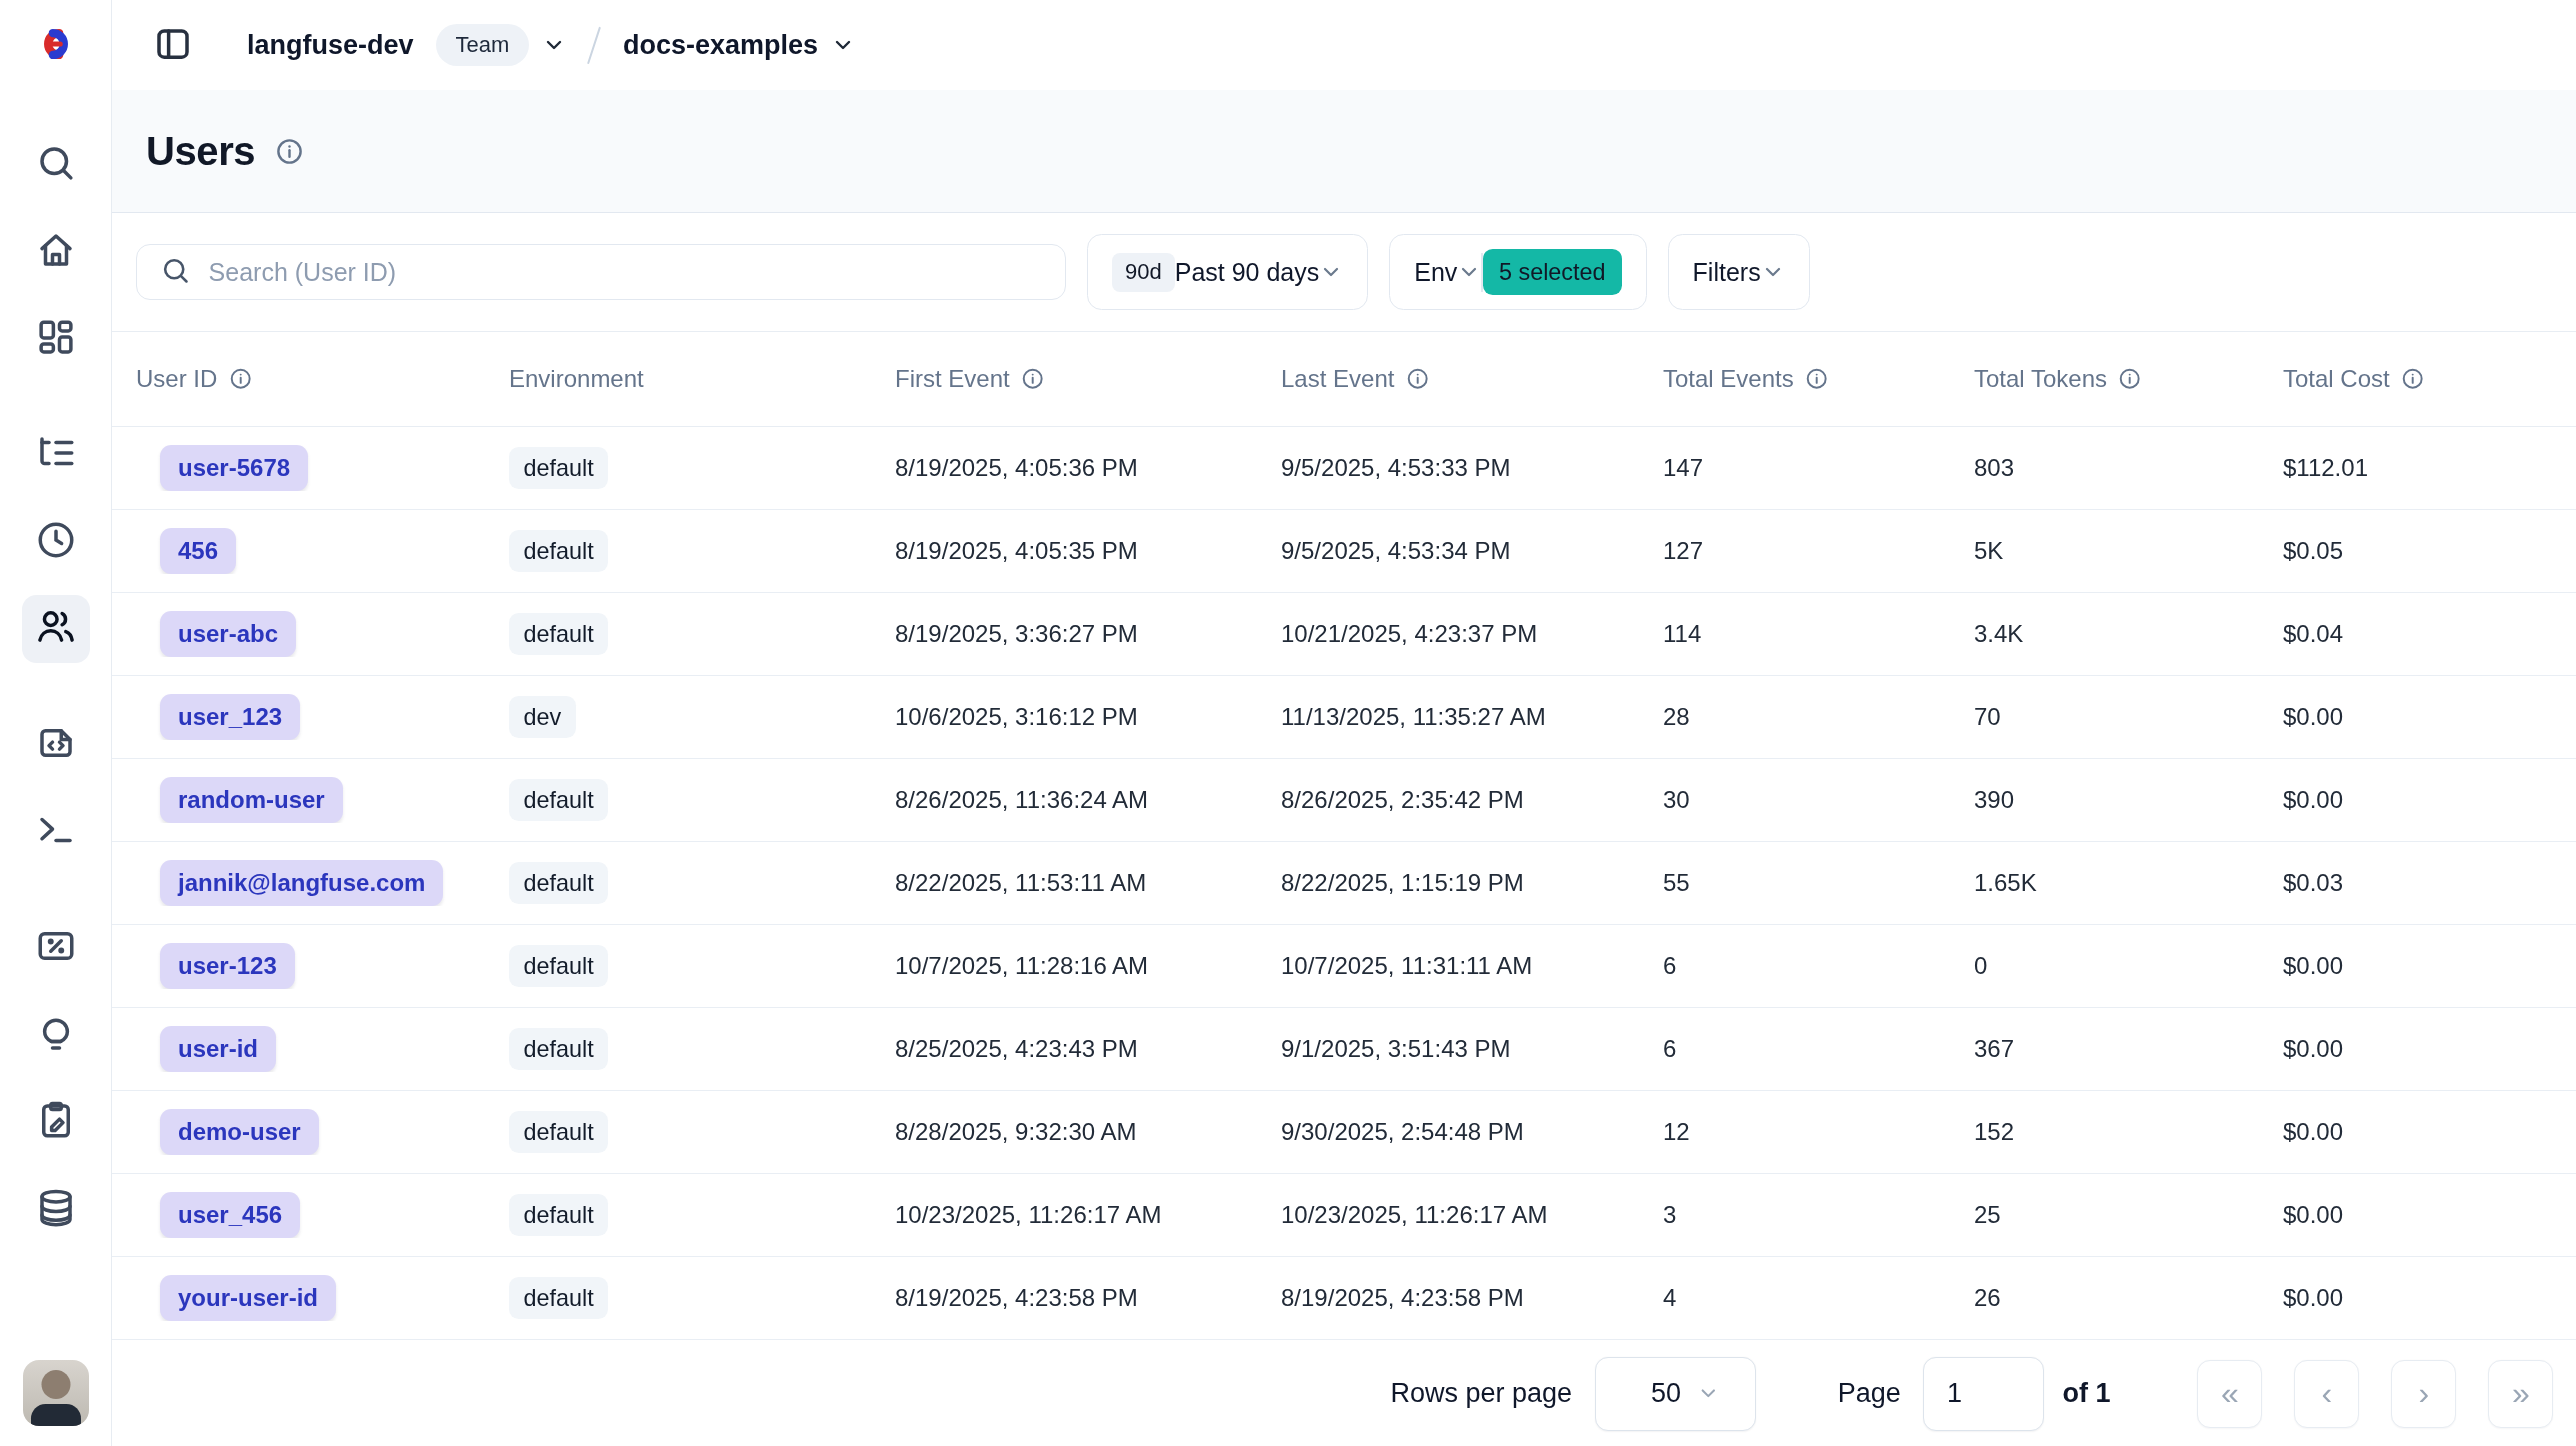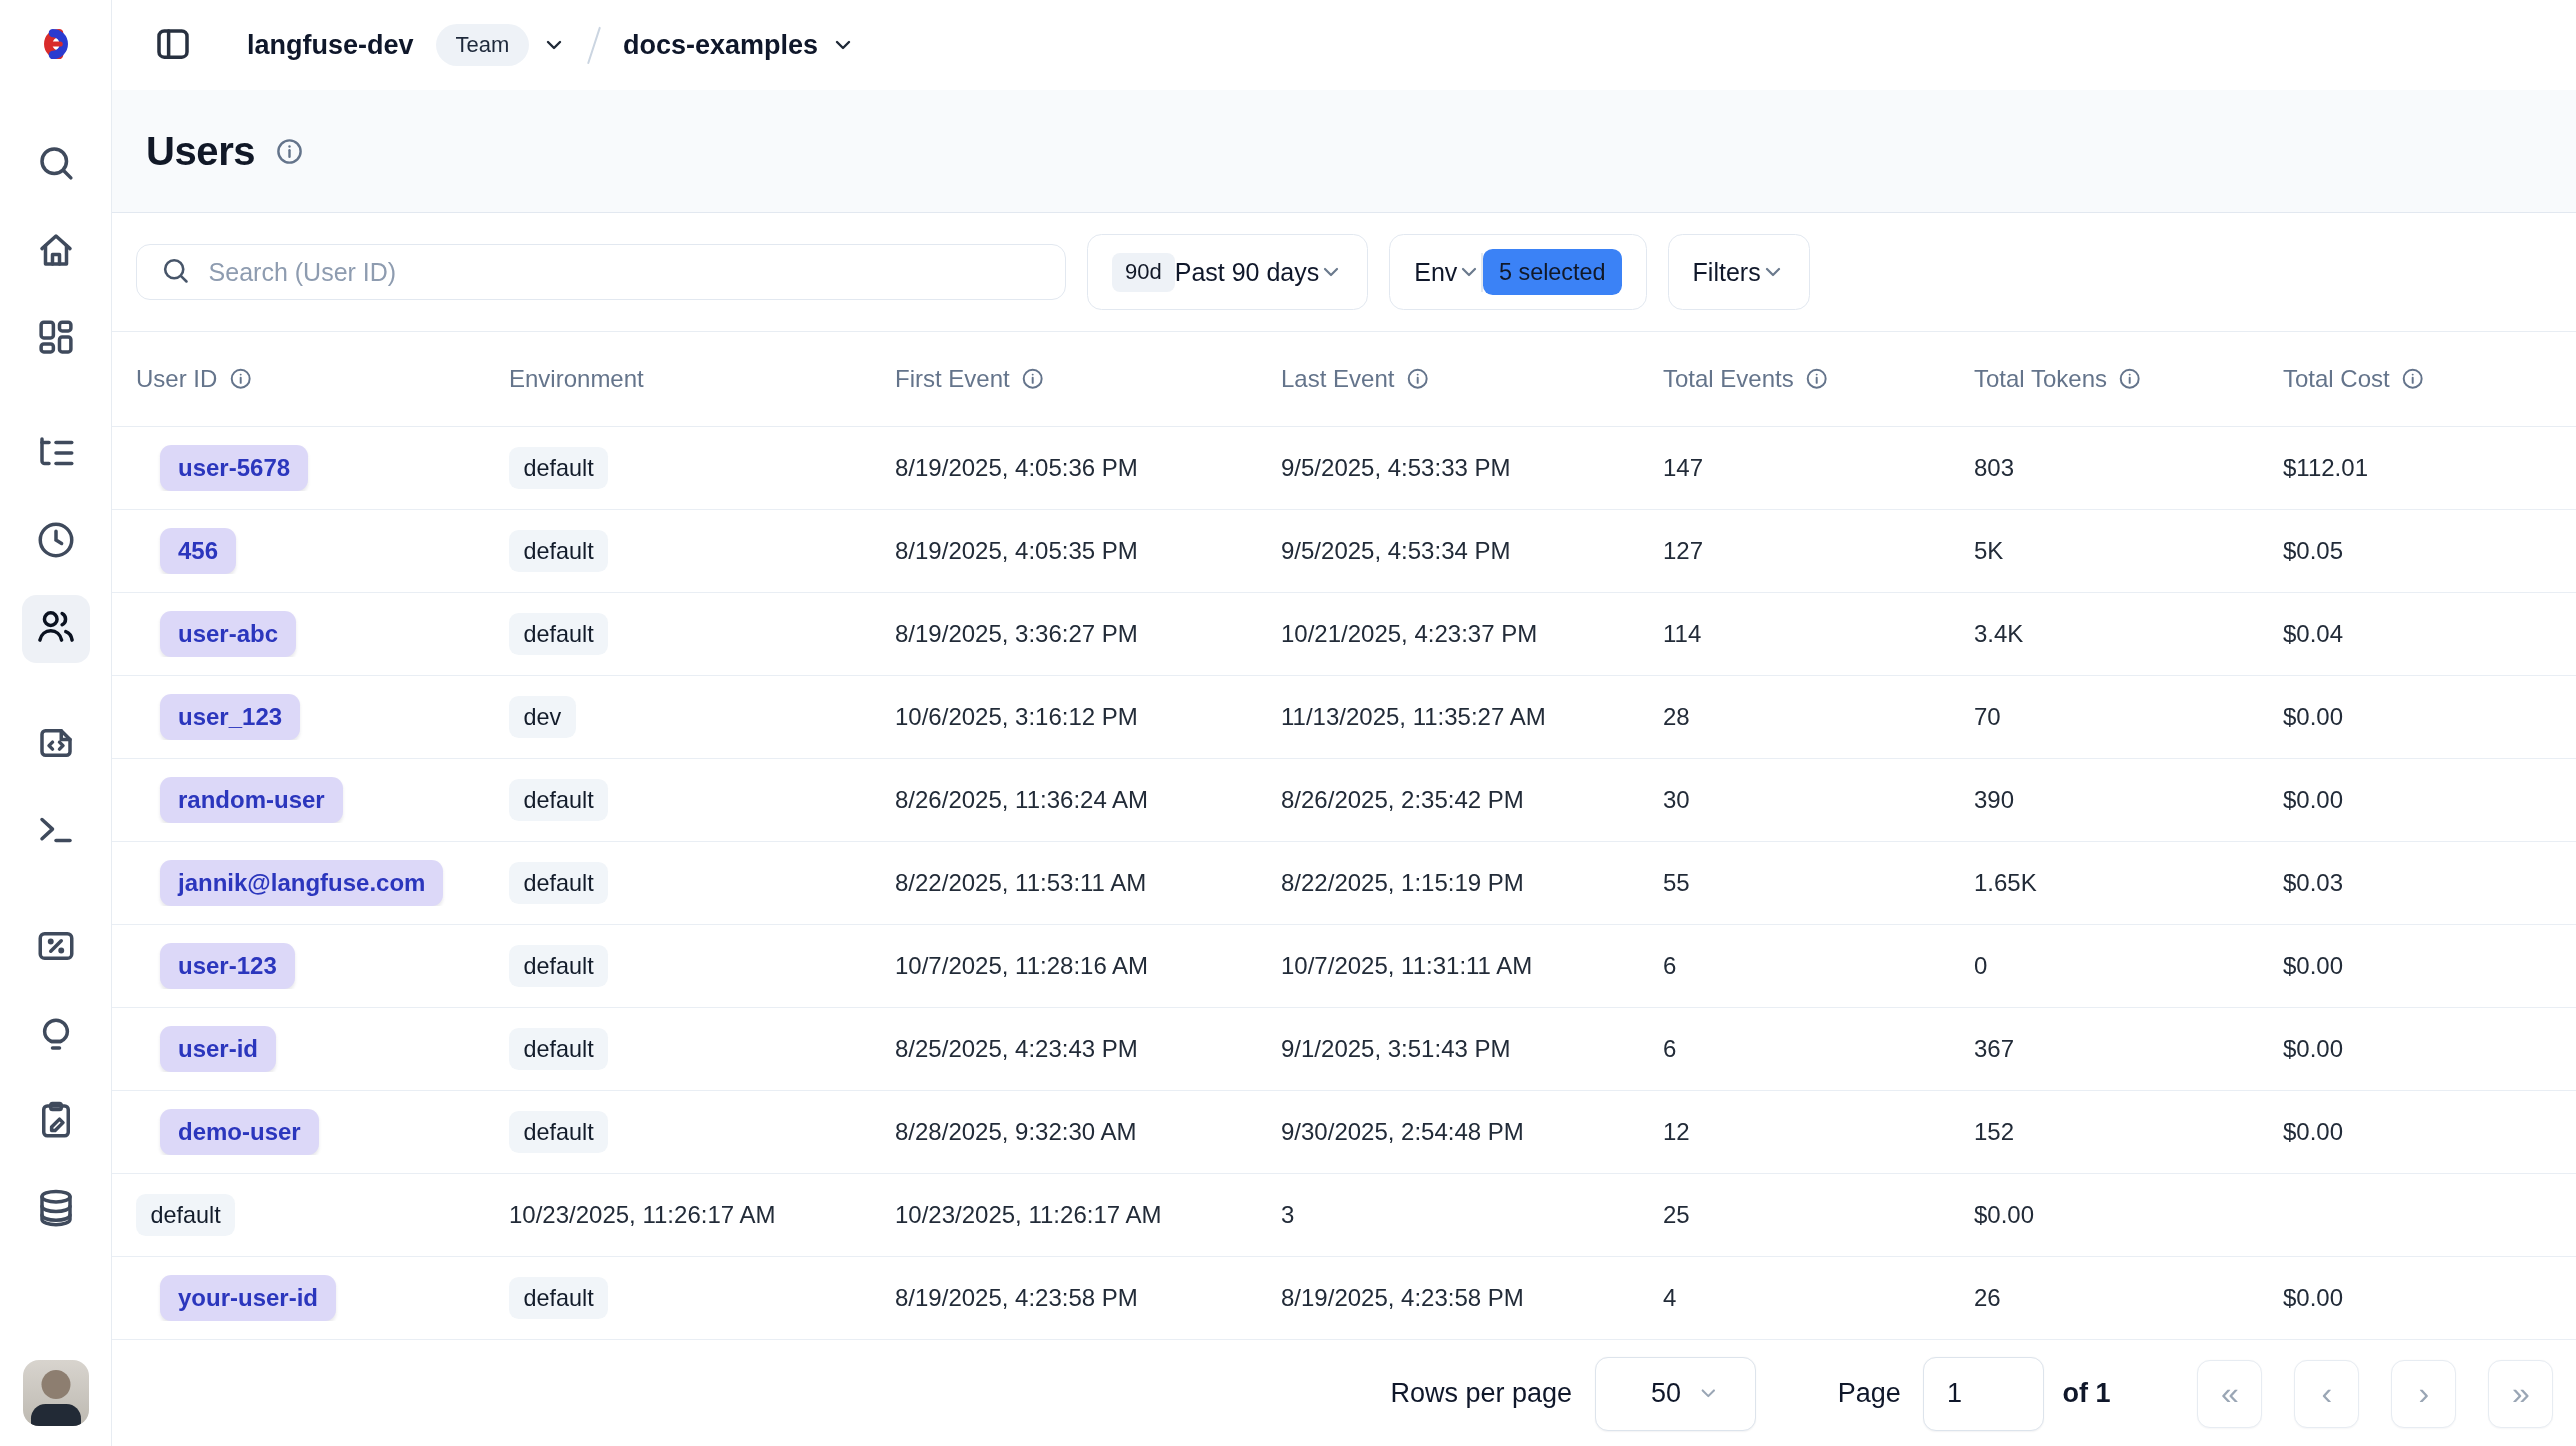--- a/index.html
+++ b/index.html
@@ -53,21 +53,21 @@
   .search-box svg { width:31px; height:31px; color:#475569; flex:0 0 auto; }
   .search-box input { border:none; outline:none; flex:1; font-size:25px; color:#0f172a;
     font-family:inherit; background:transparent; }
   .search-box input::placeholder { color:#8e9cb0; }
   .pill-btn { height:76px; border:1.6px solid #e2e8f0; border-radius:14.5px; background:#fff;
     display:flex; align-items:center; padding:0 24px; gap:0; font-size:25px; font-weight:500;
     color:#0f172a; cursor:pointer; }
   .pill-btn .chev { color:#6b7a8d; display:flex; }
   .pill-btn .chev svg { width:24px; height:24px; }
   .mini-badge { background:#eef2f7; border-radius:8px; padding:6.5px 13px; font-size:22px; font-weight:500; color:#111827; }
-  .sel-badge { background:#3b82f6; border-radius:9.7px; padding:9.7px 16px; font-size:23.4px; font-weight:400; color:#111827; }
+  .sel-badge { background:#14b8a6; border-radius:9.7px; padding:9.7px 16px; font-size:23.4px; font-weight:400; color:#111827; }
   .v-divider { width:1.6px; height:39px; background:#e2e8f0; }
 
   
   .grid-cols { display:grid; grid-template-columns:373px 386px 386px 382px 311px 309px 1fr;
     padding-left:24px; align-items:center; }
   .thead { height:95px; border-bottom:1.6px solid #e8edf3; color:#64748b; font-size:24px; font-weight:500; }
   .th { display:flex; align-items:center; gap:11.3px; }
   .th .info-icon svg { width:23.4px; height:23.4px; }
   .tbody { }
   .trow { height:83px; border-bottom:1.6px solid #e9eef4; font-size:24px; color:#222b38; cursor:pointer; background:#fff; }
@@ -494,20 +494,23 @@
         </div>
         <div class="cell">8/28/2025, 9:32:30 AM</div>
         <div class="cell">9/30/2025, 2:54:48 PM</div>
         <div class="cell">12</div>
         <div class="cell">152</div>
         <div class="cell">$0.00</div>
       </div>
 
       <div class="grid-cols trow">
         <div class="cell">
+          <span class="user-pill">user_456</span>
+        </div>
+        <div class="cell">
           <span class="env-badge">default</span>
         </div>
         <div class="cell">10/23/2025, 11:26:17 AM</div>
         <div class="cell">10/23/2025, 11:26:17 AM</div>
         <div class="cell">3</div>
         <div class="cell">25</div>
         <div class="cell">$0.00</div>
       </div>
 
       <div class="grid-cols trow">

